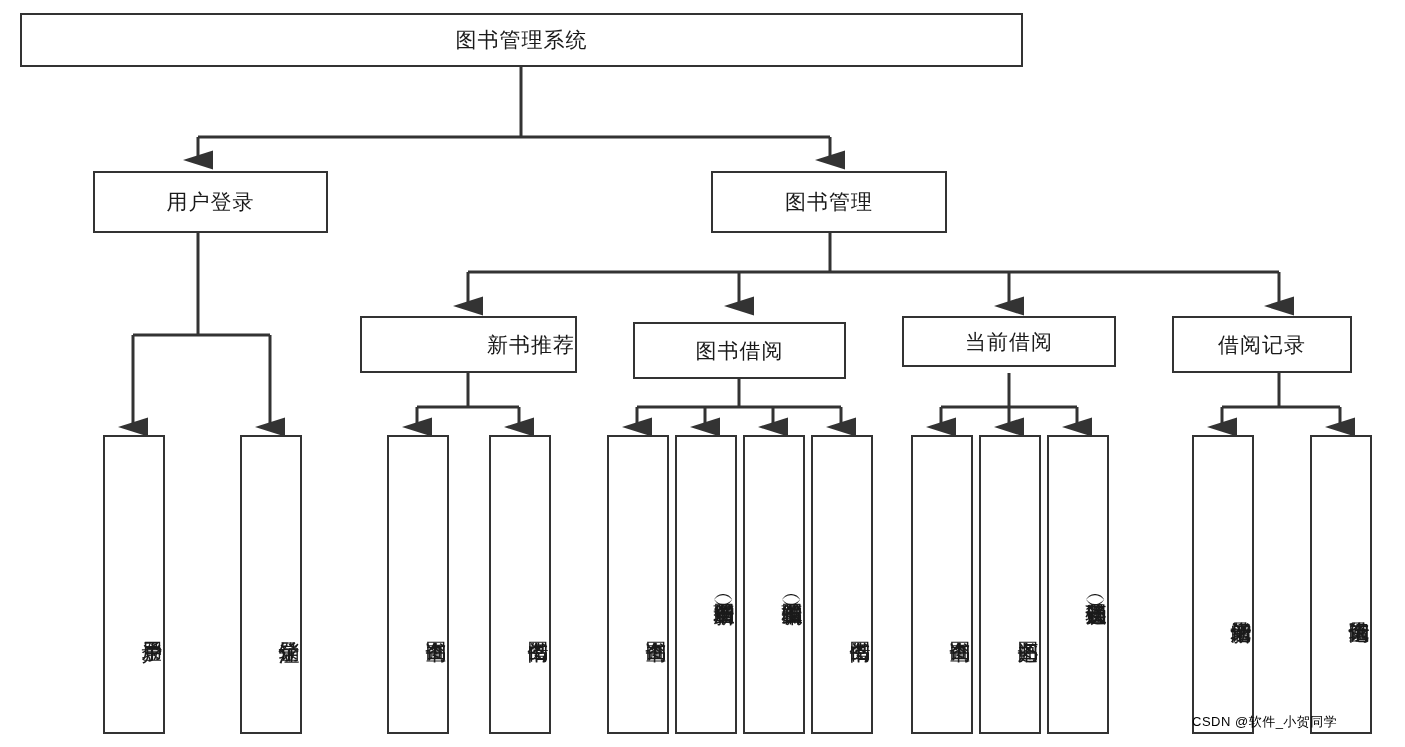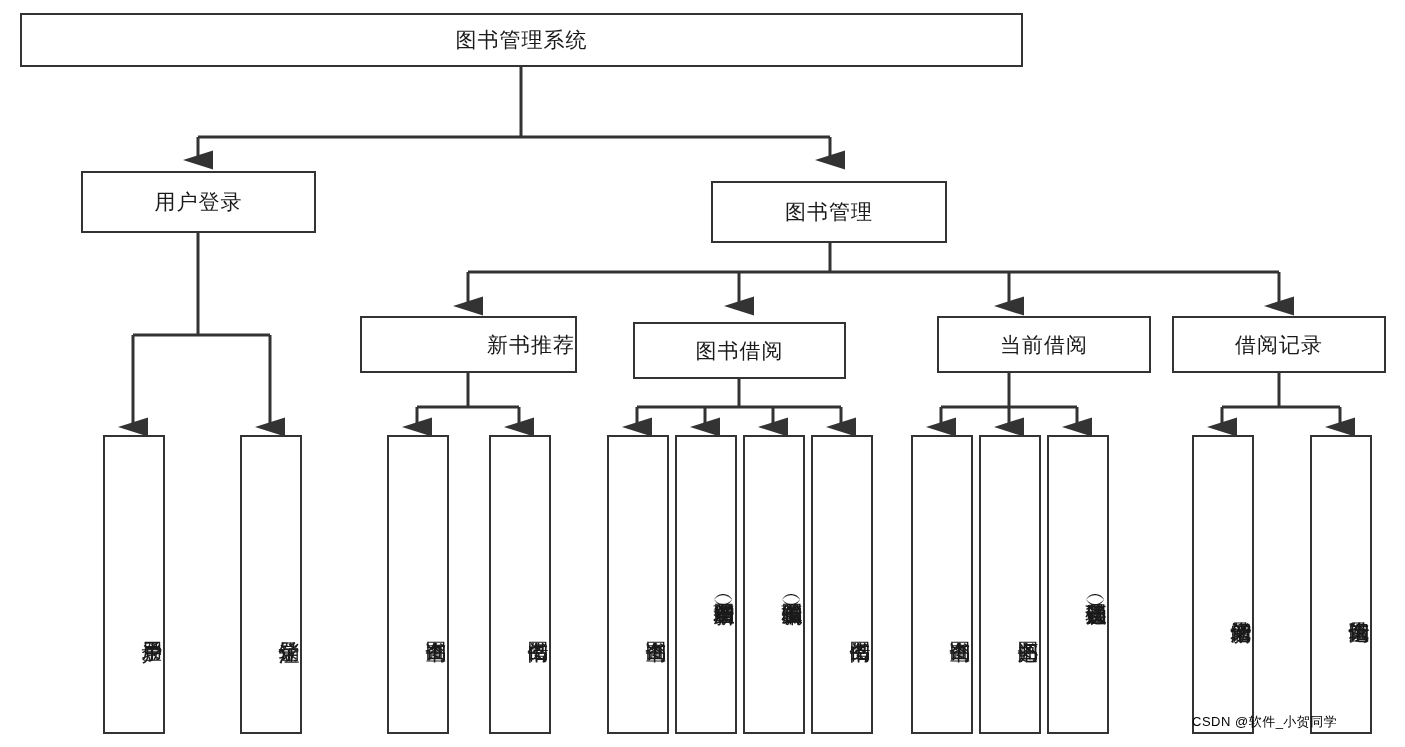--- a/index.html
+++ b/index.html
@@ -113,37 +113,37 @@
       <path d="M1222,407 L1340,407"></path>
       <path d="M1222,407 L1222,427" marker-end="url(#arrow)"></path>
       <path d="M1340,407 L1340,427" marker-end="url(#arrow)"></path>
     </g>
   </svg>
 
   <div class="node horiz" style="left:20px; top:13px; width:1003px; height:54px;">
     <span>图书管理系统</span>
   </div>
 
-  <div class="node horiz" style="left:81px; top:171px; width:235px; height:62px;">
+  <div class="node horiz" style="left:93px; top:171px; width:235px; height:62px;">
     <span>用户登录</span>
   </div>
-  <div class="node horiz" style="left:711px; top:171px; width:236px; height:62px;margin-top:10px;">
+  <div class="node horiz" style="left:711px; top:171px; width:236px; height:62px;">
     <span>图书管理</span>
   </div>
 
   <div class="node horiz" style="left:360px; top:316px; width:217px; height:57px;justify-content:flex-end;">
     <span>新书推荐</span>
   </div>
   <div class="node horiz" style="left:633px; top:316px; width:213px; height:57px;margin-top:6px;">
     <span>图书借阅</span>
   </div>
-  <div class="node horiz" style="left:902px; top:316px; width:214px; height:57px;margin-left:35px;">
+  <div class="node horiz" style="left:902px; top:316px; width:214px; height:51px;">
     <span>当前借阅</span>
   </div>
-  <div class="node horiz" style="left:1172px; top:316px; width:214px; height:57px;">
+  <div class="node horiz" style="left:1172px; top:316px; width:180px; height:57px;">
     <span>借阅记录</span>
   </div>
 
   <div class="node vert" style="left:103px; top:435px; width:62px; height:299px; padding-top:80px;">
     <span>用户登录</span>
   </div>
   <div class="node vert" style="left:240px; top:435px; width:62px; height:299px; padding-top:80px;">
     <span>注销登录</span>
   </div>
 

